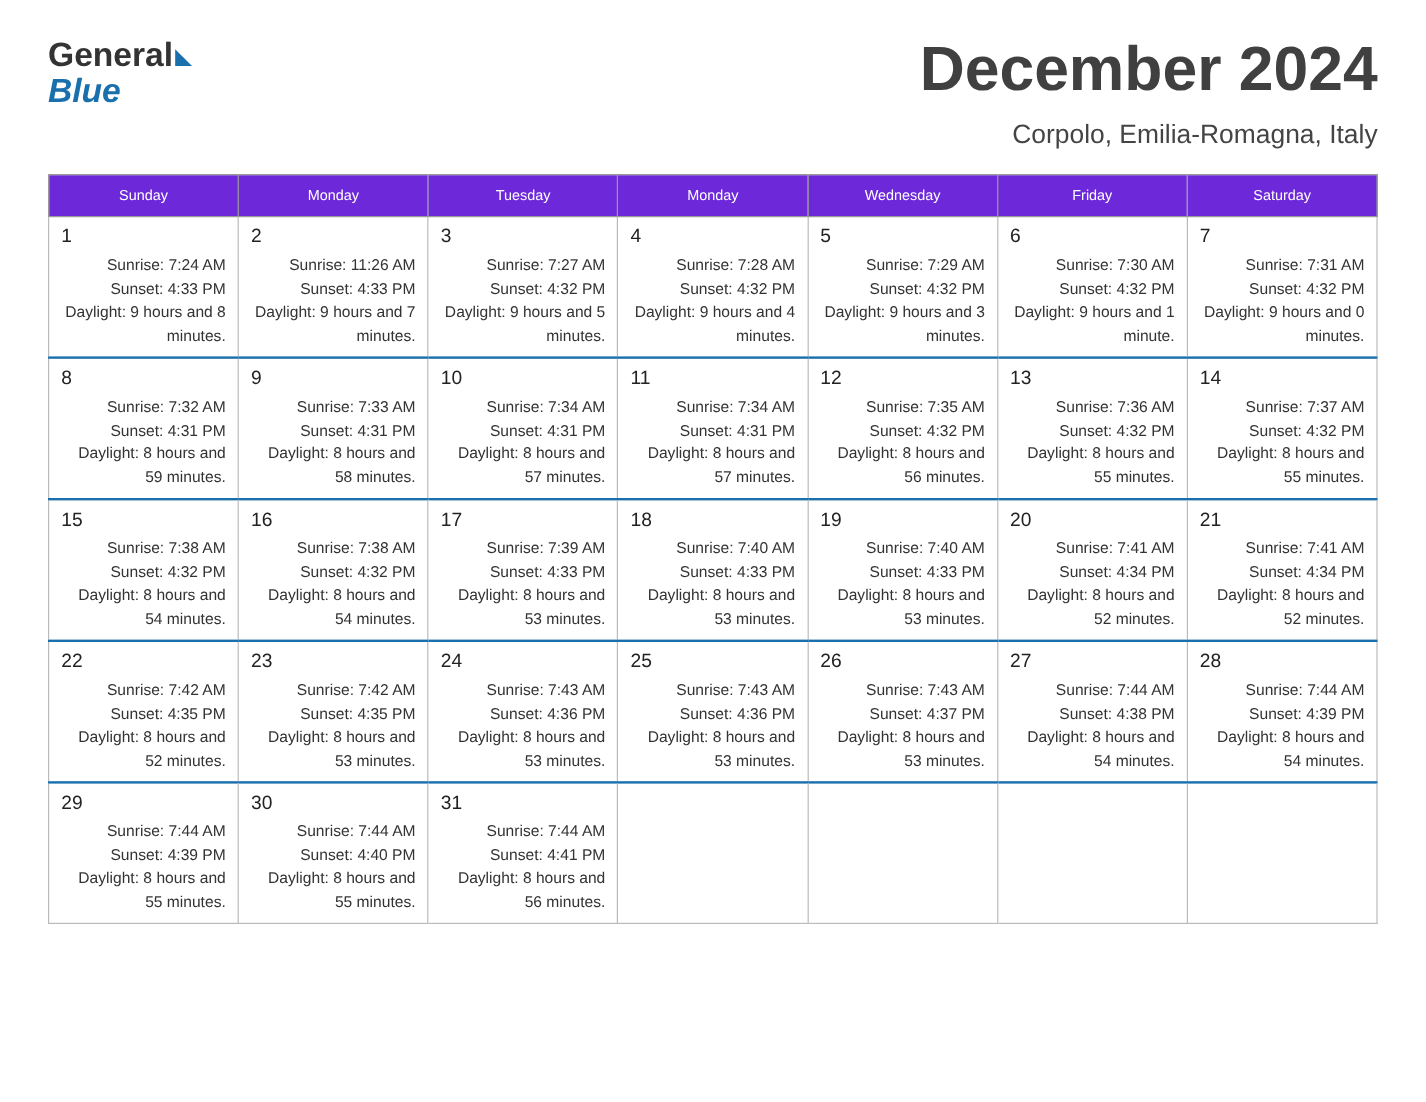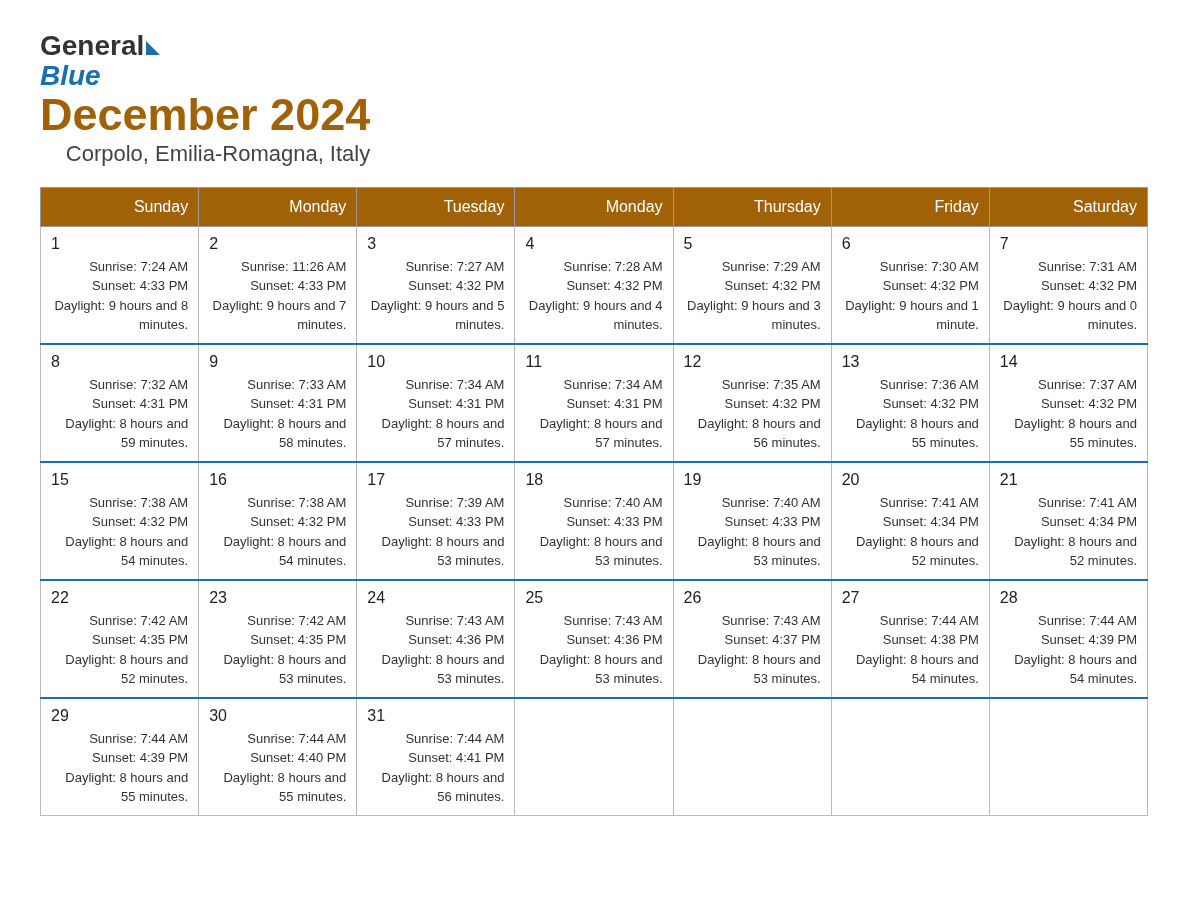--- a/index.html
+++ b/index.html
@@ -8,21 +8,20 @@
       background: #fff;
       padding: 30px 40px;
       width: 1188px;
       min-height: 918px;
     }
     .header-area {
       display: flex;
       justify-content: space-between;
       align-items: flex-start;
       margin-bottom: 20px;
-      flex-direction: column;
     }
     .logo {
       display: flex;
       flex-direction: column;
       align-items: flex-start;
     }
     .logo-top {
       display: flex;
       align-items: center;
     }
@@ -45,42 +44,42 @@
       font-weight: bold;
       color: #1a6fad;
       margin-left: 0;
       line-height: 1;
       font-style: italic;
     }
     .title-area {
       text-align: right;
     }
     .month-title {
-      font-size: 45px;
+      font-size: 52px;
       font-weight: bold;
-      color: #a16207;
+      color: #404040;
       line-height: 1.1;
     }
     .location-title {
       font-size: 22px;
       color: #444;
-      margin-top: 1px;
+      margin-top: 12px;
     }
     .calendar-table {
       width: 100%;
       border-collapse: collapse;
       border: 1px solid #999;
     }
     .calendar-table th {
-      background-color: #a16207;
+      background-color: #6d28d9;
       color: #fff;
-      font-size: 16px;
+      font-size: 12px;
       font-weight: normal;
       padding: 10px 10px;
-      text-align: right;
+      text-align: center;
       border: 1px solid #999;
     }
     .calendar-table td {
       vertical-align: top;
       padding: 8px 10px;
       border: 1px solid #bbb;
       width: 14.28%;
       min-height: 100px;
       font-size: 13px;
       color: #333;
@@ -125,21 +124,21 @@
   </div>
 </div>
 
 <table class="calendar-table">
   <thead>
     <tr>
       <th>Sunday</th>
       <th>Monday</th>
       <th>Tuesday</th>
       <th>Monday</th>
-      <th>Thursday</th>
+      <th>Wednesday</th>
       <th>Friday</th>
       <th>Saturday</th>
     </tr>
   </thead>
   <tbody id="calendar-body">
   <tr>
         <td>
         <span class="day-number">1</span>
         <div class="day-info">
           <span>Sunrise: 7:24 AM</span><br>

